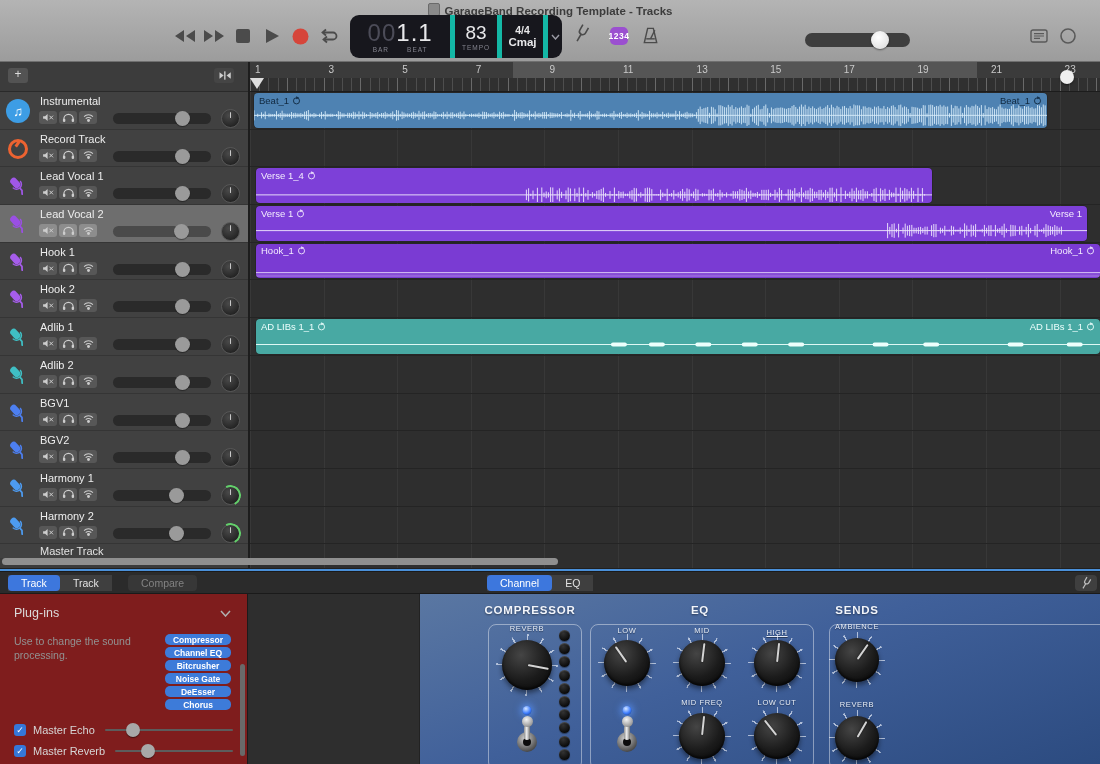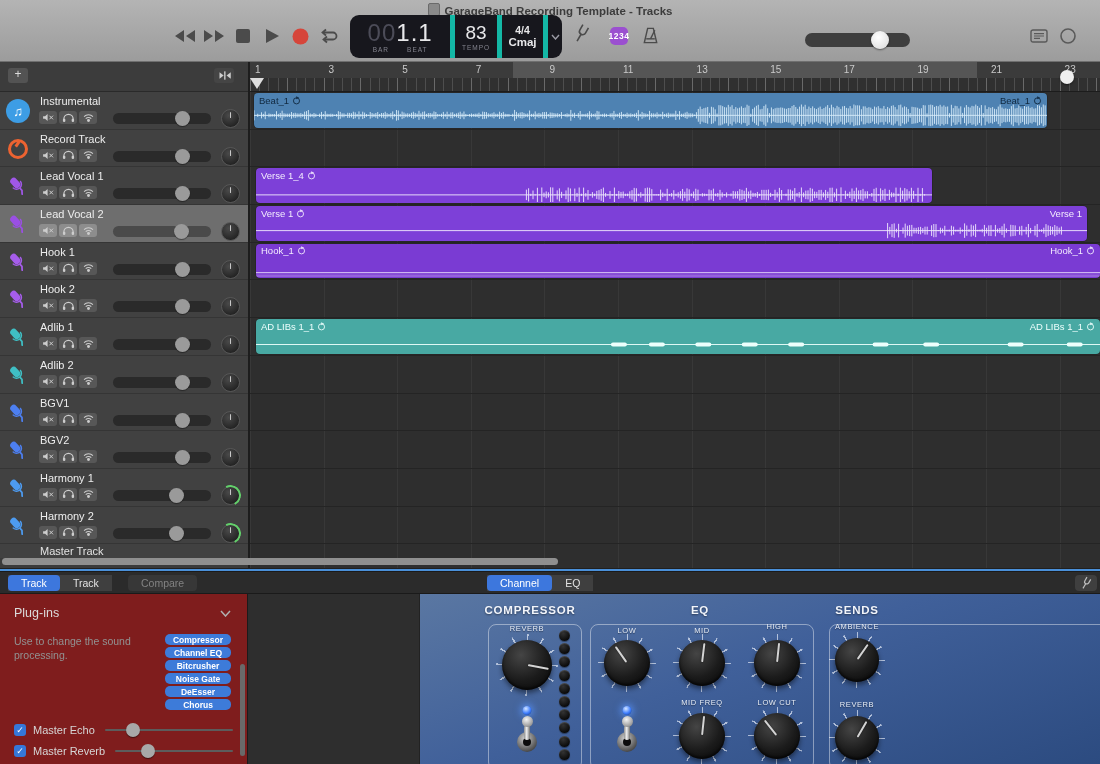--- a/index.html
+++ b/index.html
@@ -933,21 +933,21 @@
             <div class="kticks"></div>
             <div class="kface"></div>
             <div class="krot" style="transform: rotate(-35deg);"></div>
           </div>
           <div class="klabel" data-interactable="false" style="left: 282px; top: 32px;">MID</div>
           <div class="knobw" data-interactable="true" style="left: 253px; top: 40px; height: 58px; width: 58px;">
             <div class="kticks"></div>
             <div class="kface"></div>
             <div class="krot" style="transform: rotate(7deg);"></div>
           </div>
-          <div class="klabel" data-interactable="false" style="left: 357px; top: 28px;">HIGH</div>
+          <div class="klabel" data-interactable="false" style="left: 357px; top: 34px; text-decoration: underline;">HIGH</div>
           <div class="knobw" data-interactable="true" style="left: 328px; top: 40px; height: 58px; width: 58px;">
             <div class="kticks"></div>
             <div class="kface"></div>
             <div class="krot" style="transform: rotate(6deg);"></div>
           </div>
           <div class="klabel" data-interactable="false" style="left: 282px; top: 104px;">MID FREQ</div>
           <div class="knobw" data-interactable="true" style="left: 253px; top: 113px; height: 58px; width: 58px;">
             <div class="kticks"></div>
             <div class="kface"></div>
             <div class="krot" style="transform: rotate(6deg);"></div>

